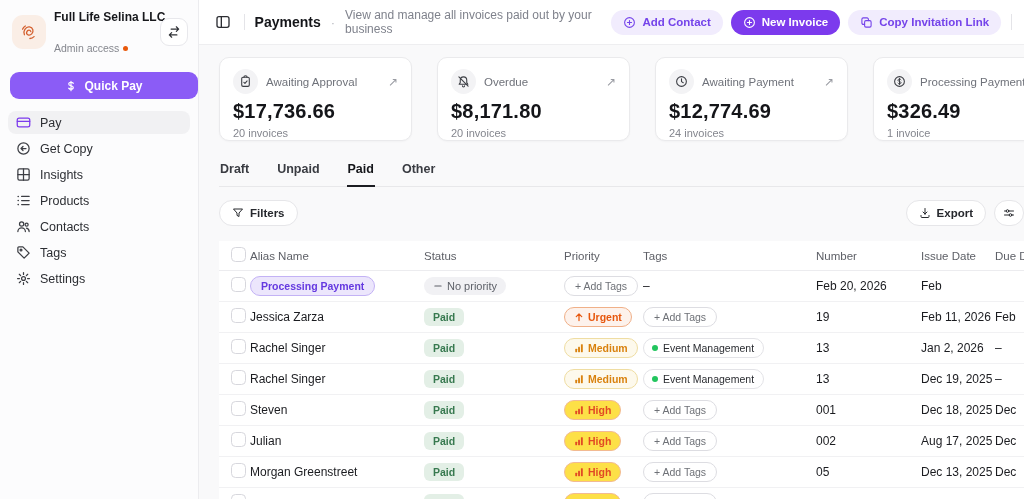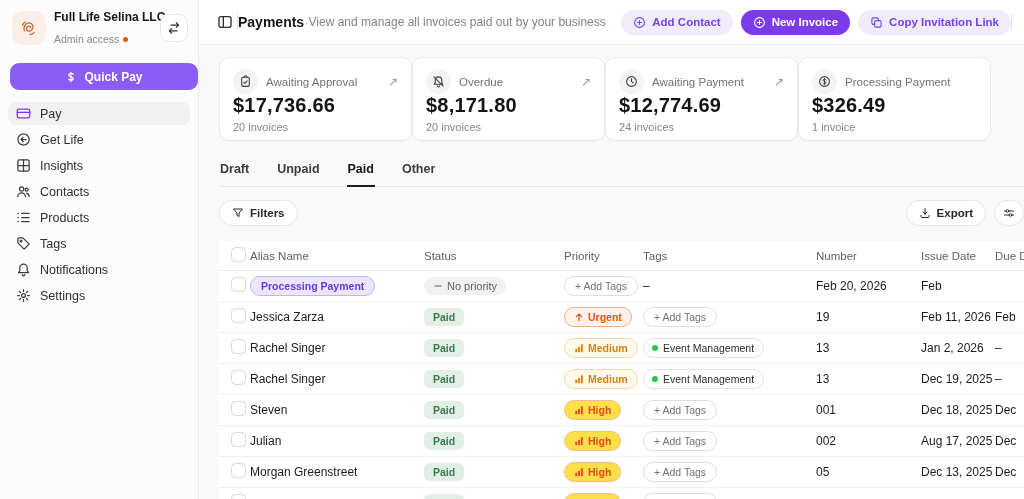--- a/index.html
+++ b/index.html
@@ -5,57 +5,57 @@
   * { margin:0; padding:0; box-sizing:border-box; }
   html,body { width:1024px; height:499px; overflow:hidden; }
   body { font-family:"Liberation Sans", sans-serif; display:flex; background:#f9f9fa; color:#1b1c20; }
 
   
   .sidebar { width:199px; min-width:199px; background:#fcfcfd; border-right:1px solid #ececef; display:flex; flex-direction:column; }
   .org { display:flex; align-items:center; gap:8px; padding:10px 10px 8px 12px; }
   .org-logo { width:34px; height:34px; border-radius:11px; background:#faeee6; display:flex; align-items:center; justify-content:center; flex:0 0 auto; }
   .org-meta { flex:1; min-width:0; }
   .org-name { font-size:12px; font-weight:bold; color:#17181c; white-space:nowrap; }
-  .org-role { font-size:10.5px; color:#85878e; display:flex; align-items:center; gap:4px; margin-top:9px; }
+  .org-role { font-size:10.5px; color:#85878e; display:flex; align-items:center; gap:4px; margin-top:18px; }
   .org-role .dot { width:5px; height:5px; border-radius:50%; background:#e8590c; display:inline-block; }
   .switch-btn { width:28px; height:28px; border:1px solid #e8e8ec; border-radius:9px; background:#fff; display:flex; align-items:center; justify-content:center; color:#2e3035; cursor:pointer; }
   .quickpay { margin:10px 0 12px 10px; height:27px; border-radius:9px; background:#8b5cf6; color:#fff; border:none; font-family:inherit; font-size:12px; font-weight:bold; display:flex; align-items:center; justify-content:center; gap:7px; cursor:pointer; }
   .nav { padding:0 8px; }
   .nav-item { display:flex; align-items:center; gap:9px; padding:4px 8px; margin-bottom:3px; border-radius:8px; font-size:12.5px; color:#2c2e33; cursor:pointer; }
   .nav-item .icon { width:15px; height:15px; color:#3c3e44; display:flex; }
   .nav-item.active { background:#f1f1f3; }
   .nav-item.active .icon { color:#7c3aed; }
   .icon svg { width:100%; height:100%; display:block; }
 
   
   .main { flex:1; min-width:0; display:flex; flex-direction:column; overflow:hidden; }
-  .topbar { height:45px; min-height:45px; background:#fff; border-bottom:1px solid #eeeef0; display:flex; align-items:center; padding:0 12px 0 14px; }
+  .topbar { height:45px; min-height:45px; background:#fff; border-bottom:1px solid #eeeef0; display:flex; align-items:center; padding:0 12px 0 14px; gap:10px; }
   .panel-btn { width:24px; height:24px; border:none; background:transparent; color:#2c2e33; display:flex; align-items:center; justify-content:center; cursor:pointer; }
   .panel-btn .icon { width:16px; height:16px; }
   .vdiv { width:1px; height:16px; background:#e4e4e8; }
   .page-title { font-size:14px; font-weight:bold; color:#141519; }
   .title-dot { color:#b6b8bf; font-size:13px; }
   .page-sub { font-size:12px; color:#7f828c; }
   .topbar-actions { margin-left:auto; display:flex; align-items:center; gap:8px; }
   .btn { border:none; font-family:inherit; border-radius:999px; font-size:11.5px; font-weight:bold; padding:6px 12px; display:inline-flex; align-items:center; gap:6px; cursor:pointer; white-space:nowrap; }
   .btn .icon { width:13px; height:13px; }
   .btn-soft { background:#f1ecfd; color:#7443ea; }
   .btn-solid { background:#7c3aed; color:#fff; }
 
   .content { flex:1; padding:12px 0 0 20px; overflow:hidden; display:flex; flex-direction:column; }
 
   
-  .cards { display:flex; }
+  .cards { display:flex; gap:25px; }
   .card { width:193px; min-width:193px; height:84px; background:#fff; border:1px solid #eaeaec; border-radius:10px; padding:11px 13px; box-shadow:0 1px 2px rgba(20,20,30,.03); cursor:pointer; }
   .card-head { display:flex; align-items:center; gap:8px; }
   .card-ico { width:25px; height:25px; border-radius:50%; background:#f3f3f5; display:flex; align-items:center; justify-content:center; color:#3c3e44; }
   .card-ico .icon { width:13px; height:13px; }
   .card-label { font-size:11.5px; color:#6f727a; flex:1; white-space:nowrap; }
   .card-arrow { font-size:12px; color:#9a9ca3; }
-  .card-amount { font-size:20px; font-weight:bold; color:#141519; letter-spacing:.2px; }
+  .card-amount { font-size:20px; font-weight:bold; color:#141519; margin-top:6px; letter-spacing:.2px; }
   .card-count { font-size:11px; color:#84868e; margin-top:4px; }
 
   
   .tabs { display:flex; gap:26px; margin-top:21px; border-bottom:1px solid #e8e8ea; }
   .tab { font-size:12.5px; font-weight:bold; color:#3a3c42; padding:0 1px 9px; cursor:pointer; border-bottom:2px solid transparent; margin-bottom:-1px; }
   .tab.active { color:#141519; border-bottom-color:#1c1d22; }
 
   
   .toolbar { display:flex; align-items:center; margin-top:13px; }
   .tb-right { margin-left:auto; display:flex; gap:8px; }
@@ -132,68 +132,59 @@
         </span>
       <span class="nav-label">Pay</span>
     </div>
       <div class="nav-item">
       <span class="icon">
           <svg viewBox="0 0 24 24" fill="none" stroke="currentColor" stroke-width="2" stroke-linecap="round" stroke-linejoin="round">
             <circle cx="12" cy="12" r="9"></circle>
             <path d="M16 12H8m0 0l3.2-3.2M8 12l3.2 3.2"></path>
           </svg>
         </span>
-      <span class="nav-label">Get Life</span>
+      <span class="nav-label">Get Copy</span>
     </div>
       <div class="nav-item">
       <span class="icon">
           <svg viewBox="0 0 24 24" fill="none" stroke="currentColor" stroke-width="2" stroke-linecap="round" stroke-linejoin="round">
             <rect x="3" y="3" width="18" height="18" rx="2.5"></rect>
             <path d="M12 3v18M3 12h18"></path>
           </svg>
         </span>
       <span class="nav-label">Insights</span>
+    </div>
+      <div class="nav-item">
+      <span class="icon">
+          <svg viewBox="0 0 24 24" fill="none" stroke="currentColor" stroke-width="2" stroke-linecap="round" stroke-linejoin="round">
+            <path d="M9 5.5h12M9 12h12M9 18.5h12"></path>
+            <path d="M3.5 5.5h.01M3.5 12h.01M3.5 18.5h.01" stroke-width="2.6"></path>
+          </svg>
+        </span>
+      <span class="nav-label">Products</span>
     </div>
       <div class="nav-item">
       <span class="icon">
           <svg viewBox="0 0 24 24" fill="none" stroke="currentColor" stroke-width="2" stroke-linecap="round" stroke-linejoin="round">
             <circle cx="9" cy="8" r="3.4"></circle>
             <path d="M3 20c0-3.3 2.7-6 6-6s6 2.7 6 6"></path>
             <circle cx="17" cy="9" r="2.4"></circle>
             <path d="M16.8 14.6c2.4.7 4.2 2.9 4.2 5.4"></path>
           </svg>
         </span>
       <span class="nav-label">Contacts</span>
     </div>
       <div class="nav-item">
       <span class="icon">
           <svg viewBox="0 0 24 24" fill="none" stroke="currentColor" stroke-width="2" stroke-linecap="round" stroke-linejoin="round">
-            <path d="M9 5.5h12M9 12h12M9 18.5h12"></path>
-            <path d="M3.5 5.5h.01M3.5 12h.01M3.5 18.5h.01" stroke-width="2.6"></path>
-          </svg>
-        </span>
-      <span class="nav-label">Products</span>
-    </div>
-      <div class="nav-item">
-      <span class="icon">
-          <svg viewBox="0 0 24 24" fill="none" stroke="currentColor" stroke-width="2" stroke-linecap="round" stroke-linejoin="round">
             <path d="M3 11V4.5A1.5 1.5 0 0 1 4.5 3H11l10 10-8 8L3 11z"></path>
             <circle cx="8" cy="8" r="1.5"></circle>
           </svg>
         </span>
       <span class="nav-label">Tags</span>
-    </div>
-      <div class="nav-item">
-      <span class="icon">
-          <svg viewBox="0 0 24 24" fill="none" stroke="currentColor" stroke-width="2" stroke-linecap="round" stroke-linejoin="round">
-            <path d="M6 9.5a6 6 0 0 1 12 0V14l2 3H4l2-3V9.5z"></path>
-            <path d="M10 20a2 2 0 0 0 4 0"></path>
-          </svg>
-        </span>
-      <span class="nav-label">Notifications</span>
     </div>
       <div class="nav-item">
       <span class="icon">
           <svg viewBox="0 0 24 24" fill="none" stroke="currentColor" stroke-width="2" stroke-linecap="round" stroke-linejoin="round">
             <circle cx="12" cy="12" r="3.1"></circle>
             <path d="M12 2.5v3M12 18.5v3M2.5 12h3M18.5 12h3M5.3 5.3l2.1 2.1M16.6 16.6l2.1 2.1M18.7 5.3l-2.1 2.1M7.4 16.6l-2.1 2.1"></path>
           </svg>
         </span>
       <span class="nav-label">Settings</span>
     </div>

